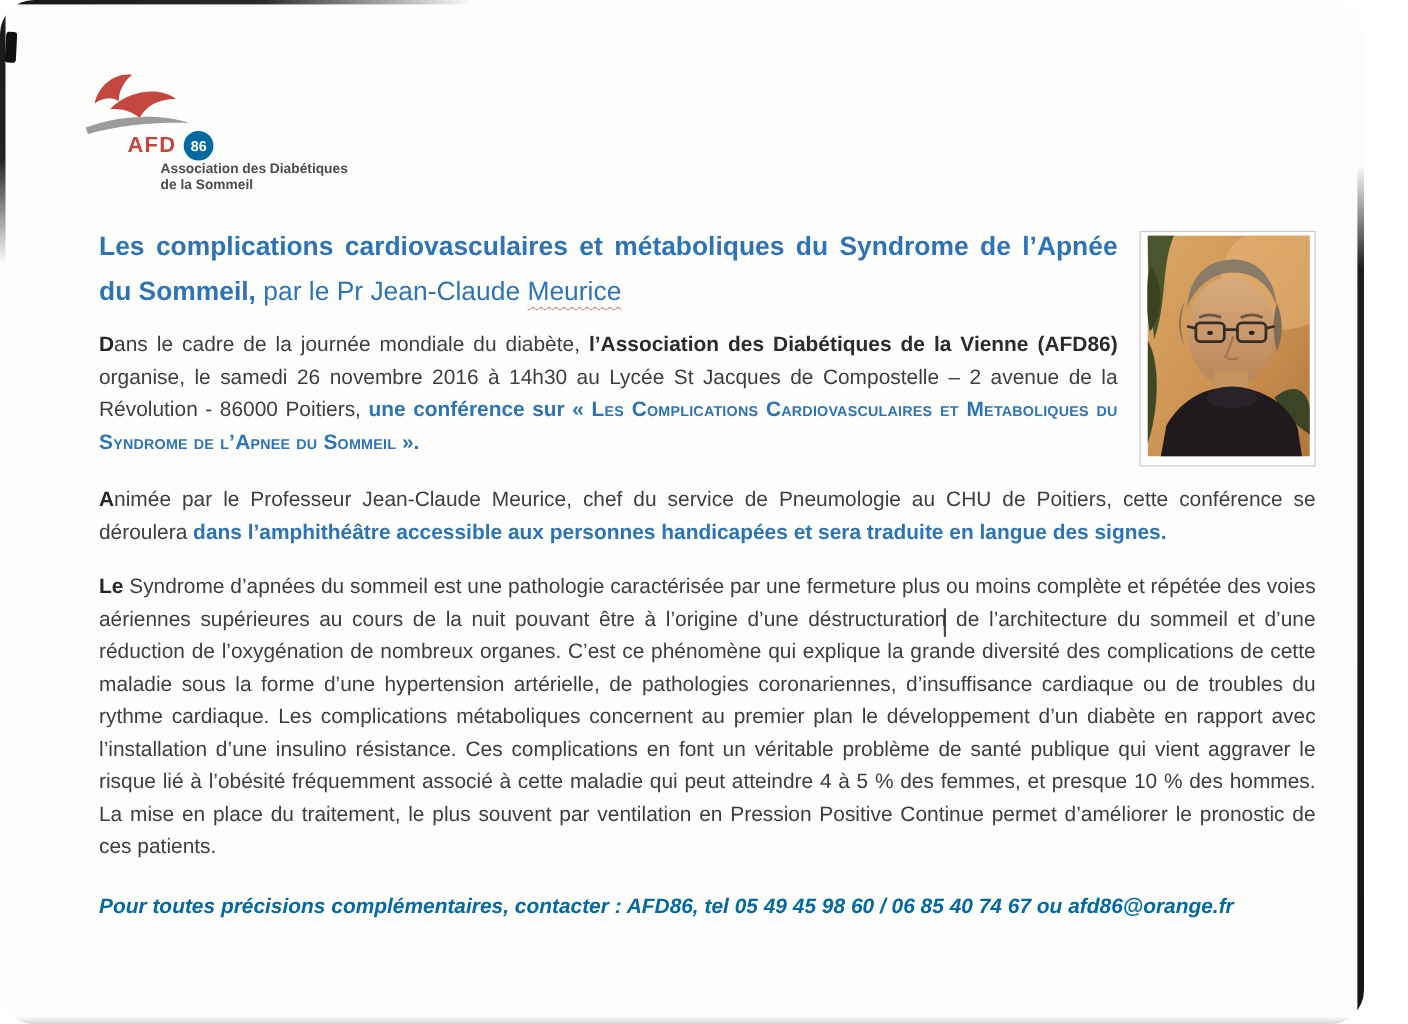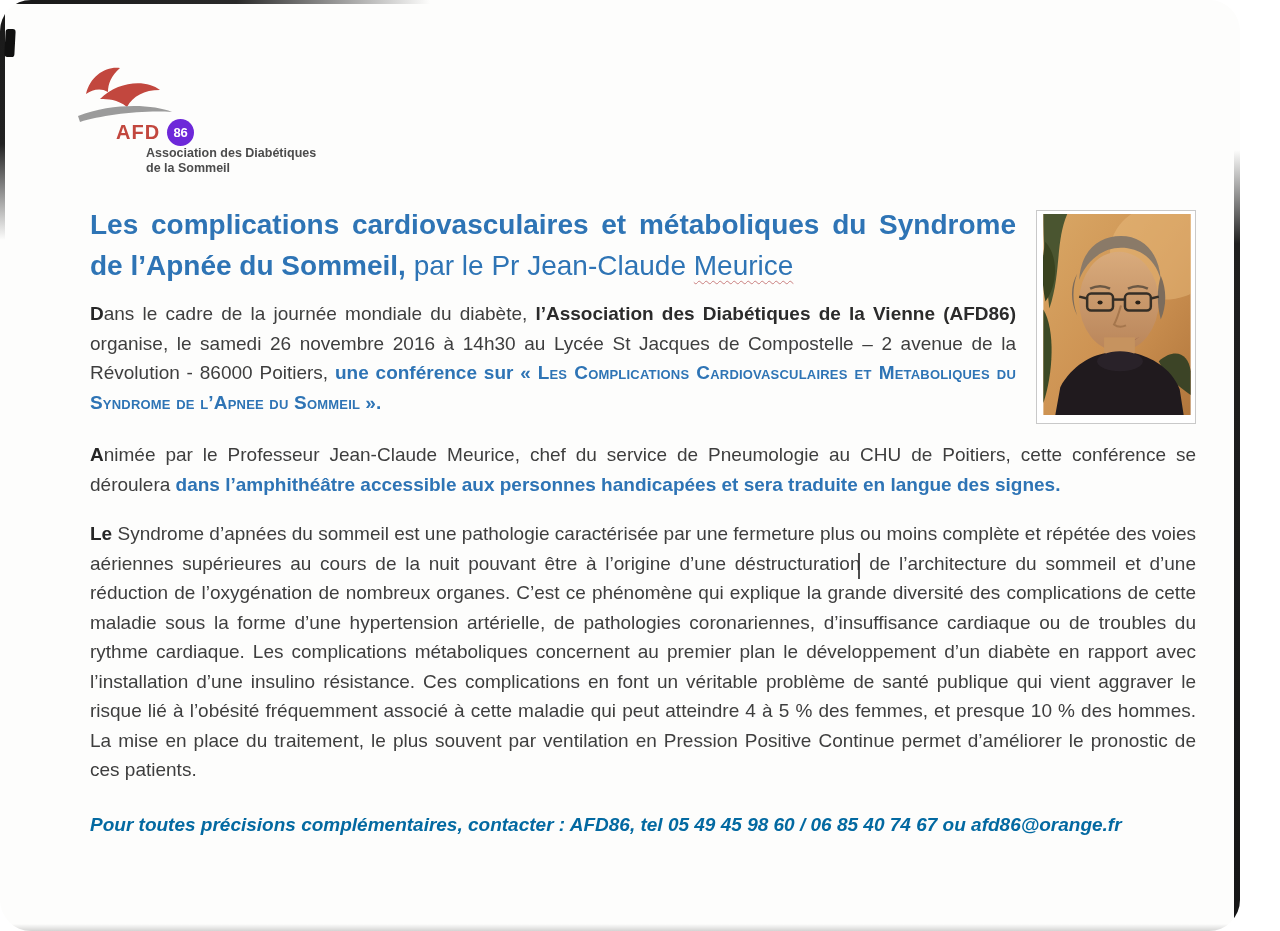--- a/index.html
+++ b/index.html
@@ -21,33 +21,33 @@
   .edge-right { position:absolute; right:0; top:150px; bottom:0; width:6px;
     background:linear-gradient(to bottom,rgba(25,25,25,0) 0%,#1f1f1f 12%,#161616 100%); }
   .edge-bottom { position:absolute; left:6px; right:6px; bottom:0; height:7px;
     background:linear-gradient(to bottom,rgba(0,0,0,0) 0%,rgba(0,0,0,0.16) 100%); }
 
   
   .logo { position:absolute; left:70px; top:64px; width:260px; height:115px; }
   .logo-mark { position:absolute; left:2px; top:0; }
   .logo-row { position:absolute; left:46px; top:55px; display:flex; align-items:center; gap:7px; }
   .logo-acronym { font-size:20px; font-weight:bold; color:#c2473e; letter-spacing:1px; }
-  .logo-badge { width:27px; height:27px; border-radius:50%; background:#6d28d9; color:#fff;
+  .logo-badge { width:27px; height:27px; border-radius:50%; background:#0369a1; color:#fff;
     font-size:13px; font-weight:bold; display:flex; align-items:center; justify-content:center; }
   .logo-org { position:absolute; left:46px; top:82px; font-size:12.5px; font-weight:bold;
     color:#4c4c4c; line-height:15px;margin-left:30px; }
 
   
   .content { position:absolute; left:90px; top:204px; width:1106px; }
   .portrait { float:right; width:160px; height:214px; margin:6px 0 16px 20px;
     background:#ffffff; padding:3px 4px 8px 6px; box-sizing:border-box;
     border:1px solid #c9c9c9; }
   .portrait svg { display:block; width:100%; height:100%; }
 
-  .title { margin:0; font-size:28px; line-height:41px; font-weight:bold;
+  .title { margin:0; font-size:24px; line-height:41px; font-weight:bold;
     color:#2e74b5; text-align:justify; }
   .title .t-by { font-weight:normal; }
   .squiggle { text-decoration-line:underline; text-decoration-style:wavy;
     text-decoration-color:#c97f7f; text-decoration-thickness:1px; text-underline-offset:5px; }
 
   .para { margin:0; font-size:19px; line-height:29.5px; color:#3e3e3e; text-align:justify; }
   .para-intro { margin-top:13px; }
   .para-access { margin-top:22px; clear:both; }
   .para-body { margin-top:20px; }
   .lead { font-weight:bold; color:#262626; }

